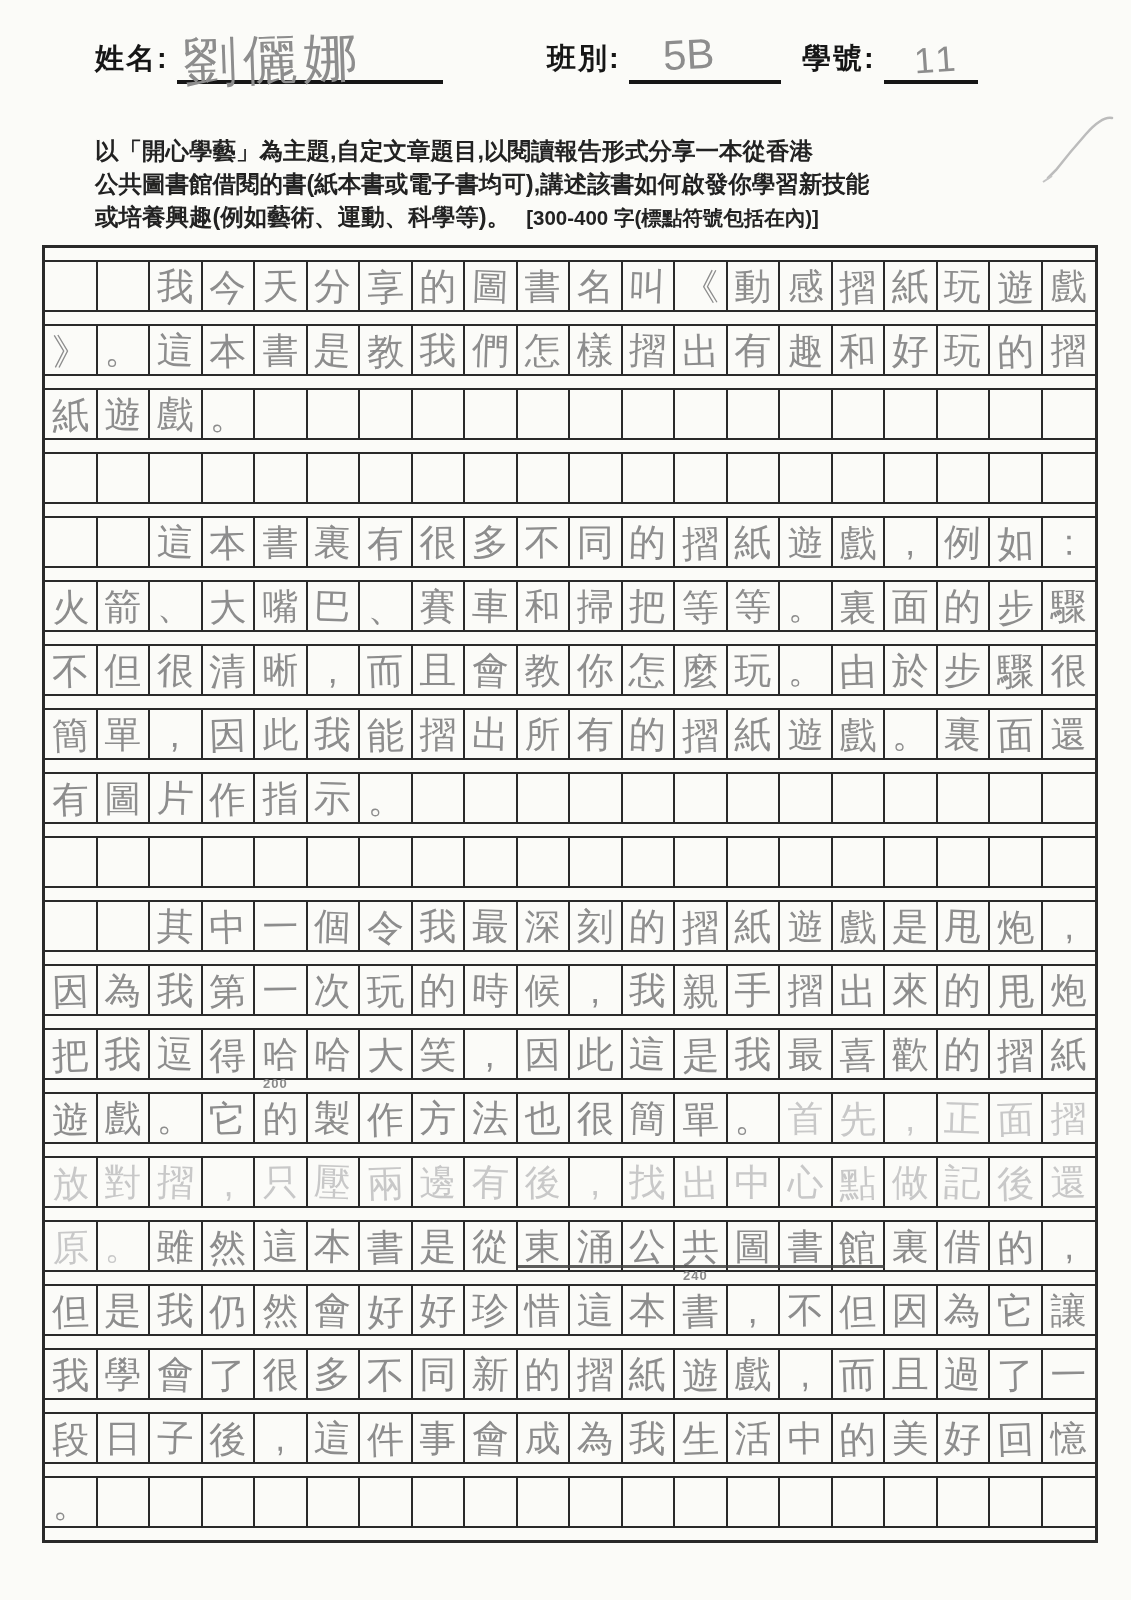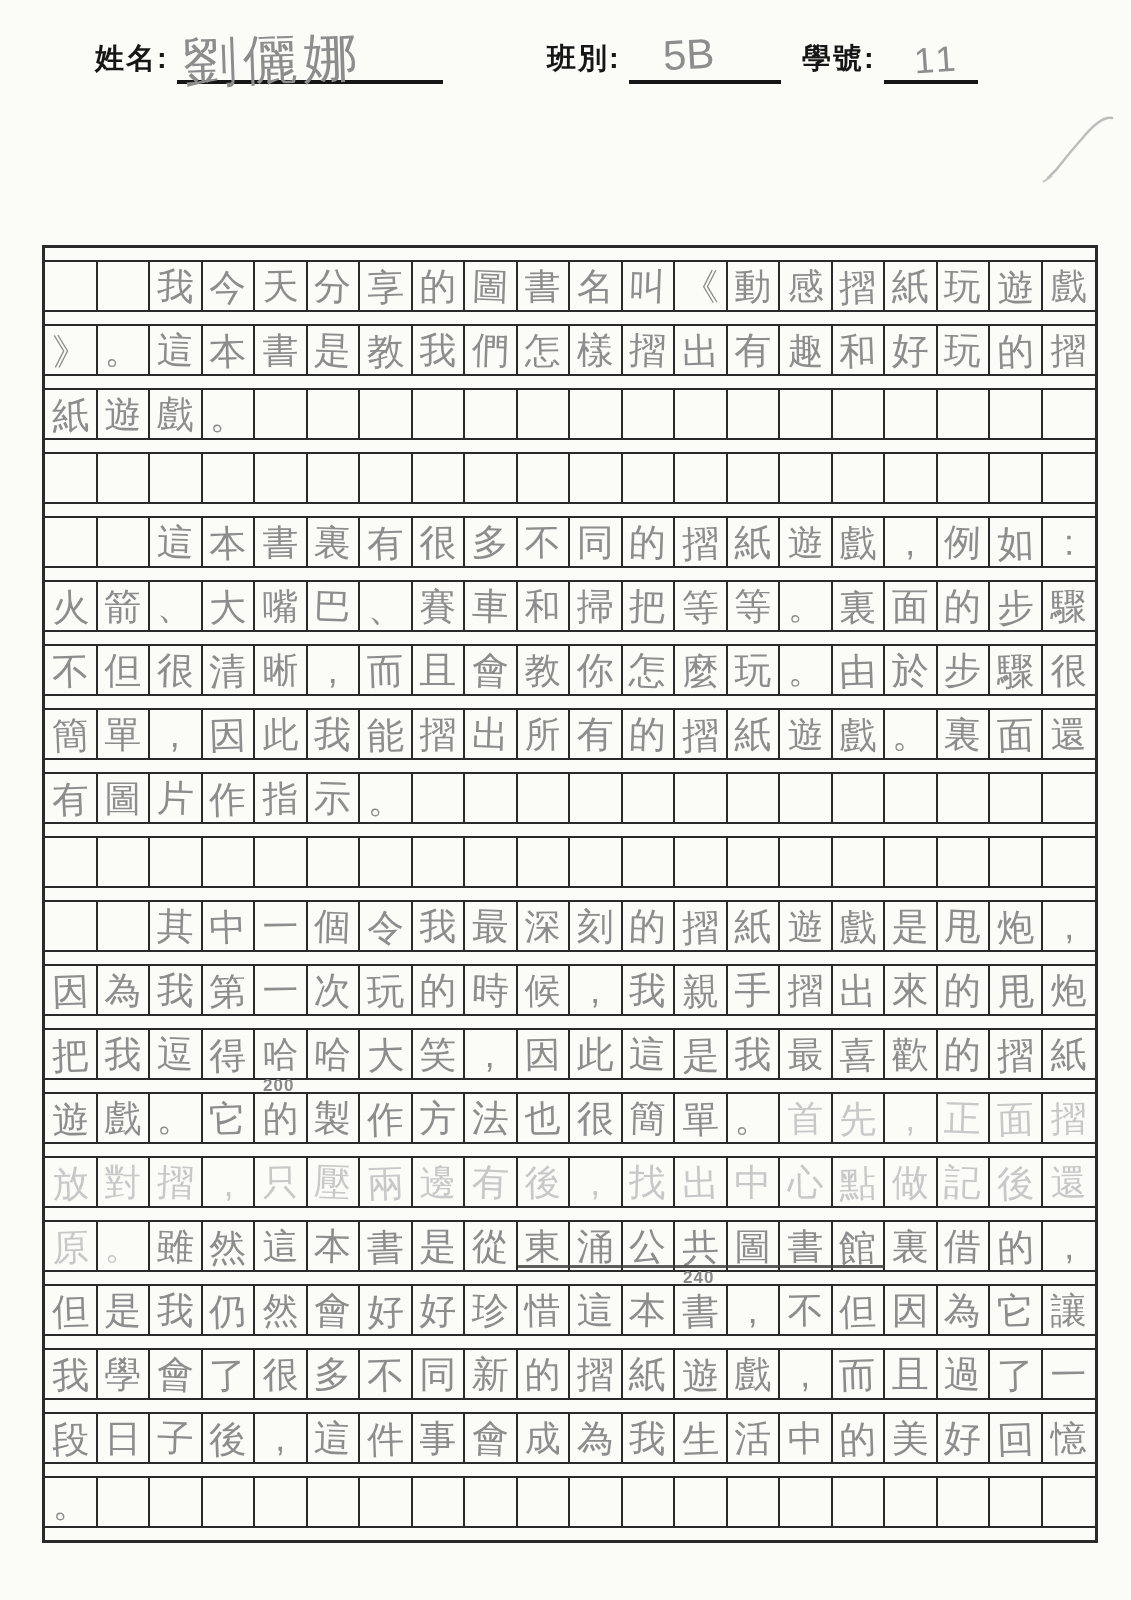--- a/index.html
+++ b/index.html
@@ -39,21 +39,21 @@
   .g-gap:last-child{border-bottom:none;}
   .g-row{display:grid;grid-template-columns:repeat(20,1fr);height:48px;border-bottom:2px solid var(--line,#2a2a2a);}
   .g-cell{border-right:2px solid var(--line,#2a2a2a);display:flex;align-items:center;justify-content:center;position:relative;overflow:visible;}
   .g-cell:last-child{border-right:none;}
   .ch{font-size:37px;color:var(--pencil,#8d8d8d);line-height:1;}
   .ch.faint{color:var(--faint,#c8c8c8);}
   .g-cell:nth-child(3n) .ch{transform:rotate(2deg);}
   .g-cell:nth-child(3n+1) .ch{transform:rotate(-2deg) translateY(1px);}
   .g-cell:nth-child(5n) .ch{transform:rotate(-1deg) scale(.97);}
   .g-cell.u::after{content:"";position:absolute;left:0;right:-2px;bottom:2px;height:3px;background:#3f3f3f;opacity:.85;}
-  .counter{position:absolute;top:-4px;font-size:17px;font-weight:600;color:#8a8a8a;letter-spacing:1px;}
+  .counter{position:absolute;top:-4px;font-size:13px;font-weight:600;color:#8a8a8a;letter-spacing:1px;}
 
   .formula{position:absolute;left:922px;top:1606px;font-size:25px;font-weight:700;color:#1d1d1d;letter-spacing:2px;white-space:nowrap;}
 </style>
 </head>
 <body style="--paper: #fbfbf8; --line: #2a2a2a; --ink: #161616; --pencil: #8d8d8d; --faint: #c8c8c8;">
 
 <div class="page">
 
   <div class="field" style="left:95px;top:44px;">
     <span class="lbl">姓名:</span>
@@ -68,20 +68,25 @@
     </span>
   </div>
   <div class="field" style="left:802px;top:44px;">
     <span class="lbl">學號:</span>
     <span class="blank blank-sno">
       <span class="hw hw-sno">11</span>
     </span>
   </div>
 
 
+  <div class="instr">
+    <div>以「開心學藝」為主題,自定文章題目,以閱讀報告形式分享一本從香港</div>
+    <div>公共圖書館借閱的書(紙本書或電子書均可),講述該書如何啟發你學習新技能</div>
+    <div><span>或培養興趣(例如藝術、運動、科學等)。</span><span class="wl">[300-400 字(標點符號包括在內)]</span></div>
+  </div>
 
   <svg class="stray" width="74" height="72" viewBox="0 0 74 72">
     <path d="M8 62 L16 54 Q30 36 46 18 T72 2" fill="none" stroke="#bcbcbc" stroke-width="2.5" stroke-linecap="round"></path>
     <path d="M3 66 L12 60" fill="none" stroke="#c4c4c4" stroke-width="2"></path>
   </svg>
 
   <div id="grid">
       <div class="g-gap"></div>
       <div class="g-row">
         <div class="g-cell"></div>

